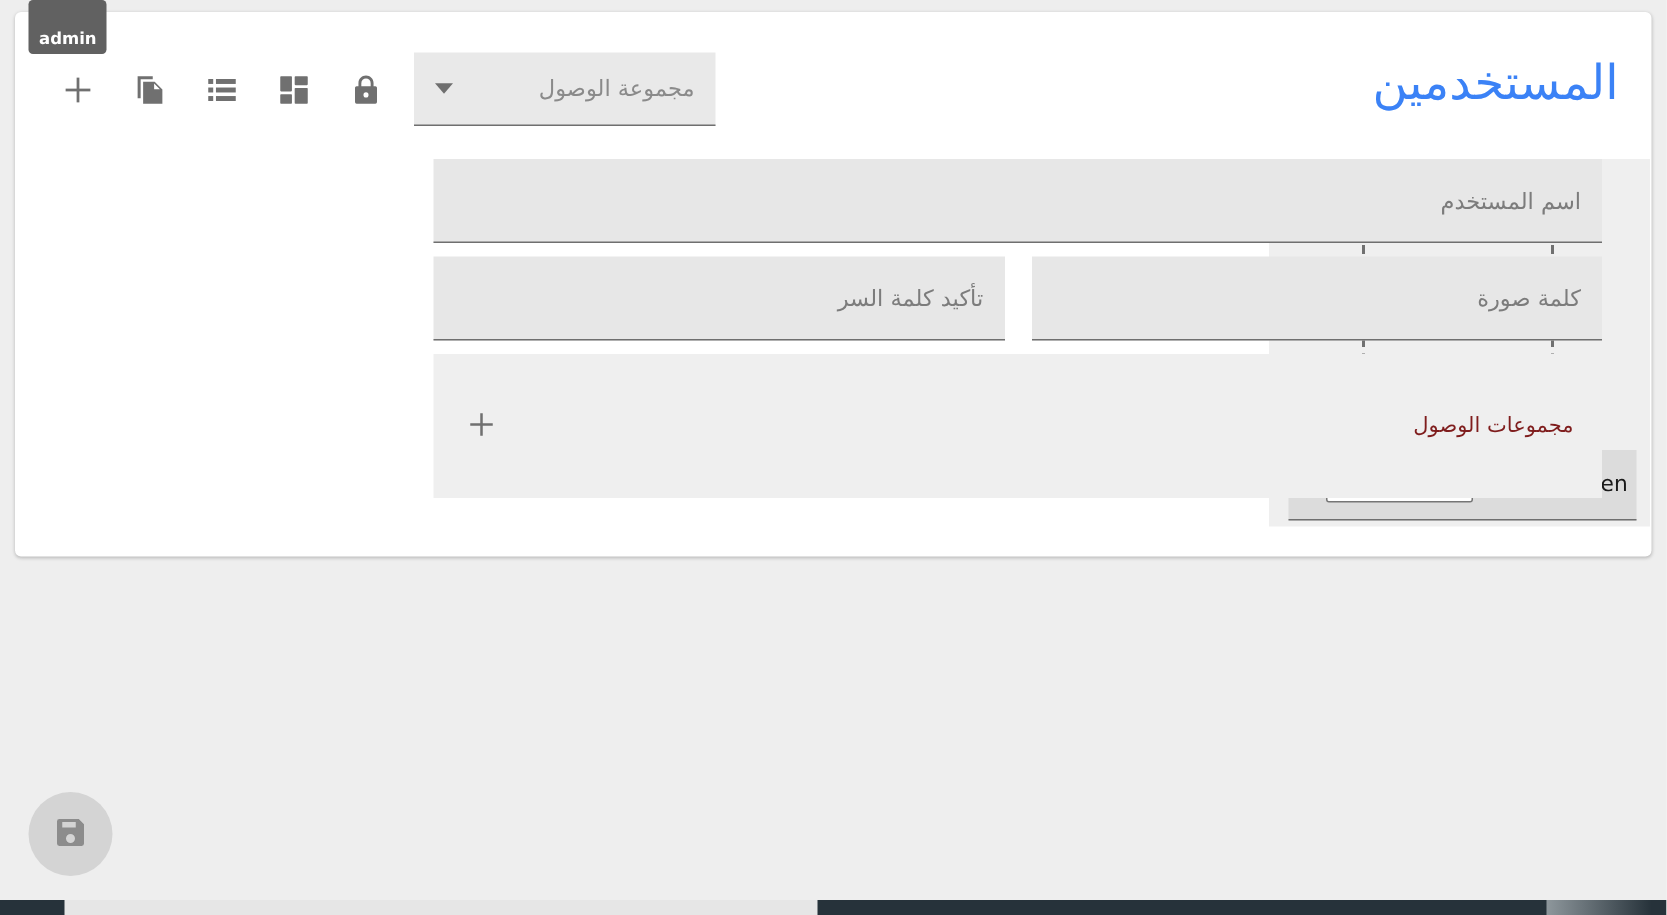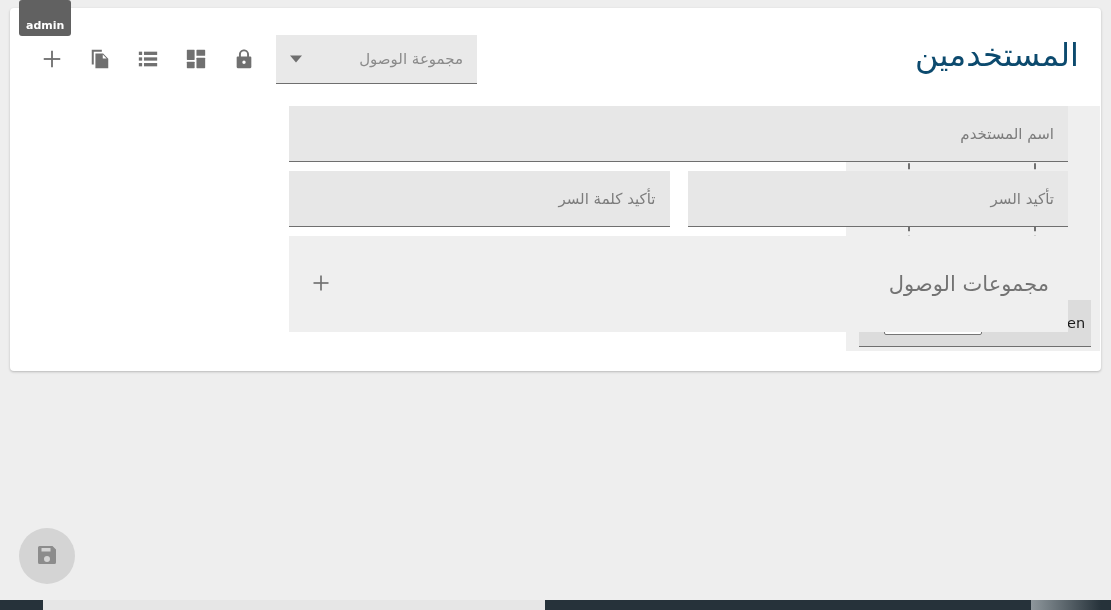--- a/index.html
+++ b/index.html
@@ -56,33 +56,34 @@
     left: 0;
     right: 0;
     height: 85px;
   }
 
   .page-title {
     position: absolute;
     top: 28px;
     right: 22px;
     font-size: 32px;
-    color: #0c4a6e;
+    color: #3b82f6;
     font-weight: 400;
     line-height: 1.2;
     white-space: nowrap;
   }
 
   
   .toolbar {
     position: absolute;
     top: 27px;
     left: 18px;
     display: flex;
     flex-direction: row-reverse;
+    align-items: center;
     direction: ltr;
   }
 
   .toolbar-btn {
     width: 48px;
     height: 48px;
     display: flex;
     align-items: center;
     justify-content: center;
     border: none;
@@ -240,22 +241,22 @@
     position: relative;
     height: 96px;
     background: #efefef;
     box-sizing: border-box;
   }
   .groups-label {
     position: absolute;
     right: 19px;
     top: 50%;
     transform: translateY(-50%);
-    font-size: 21px;
-    color: #737373;
+    font-size: 14px;
+    color: #7f1d1d;
     white-space: nowrap;
   }
   .groups-add {
     position: absolute;
     left: 17px;
     top: 50%;
     transform: translateY(-50%);
     width: 30px;
     height: 30px;
     display: flex;
@@ -403,21 +404,21 @@
       </div>
 
       <div class="fields">
 
         <div class="field row-username">
           <span class="ph">اسم المستخدم</span>
         </div>
 
         <div class="row-passwords">
           <div class="field">
-            <span class="ph">تأكيد السر</span>
+            <span class="ph">كلمة صورة</span>
           </div>
           <div class="field">
             <span class="ph">تأكيد كلمة السر</span>
           </div>
         </div>
 
         <div class="groups-box">
           <span class="groups-label">مجموعات الوصول</span>
           <button class="groups-add">
             <span>

